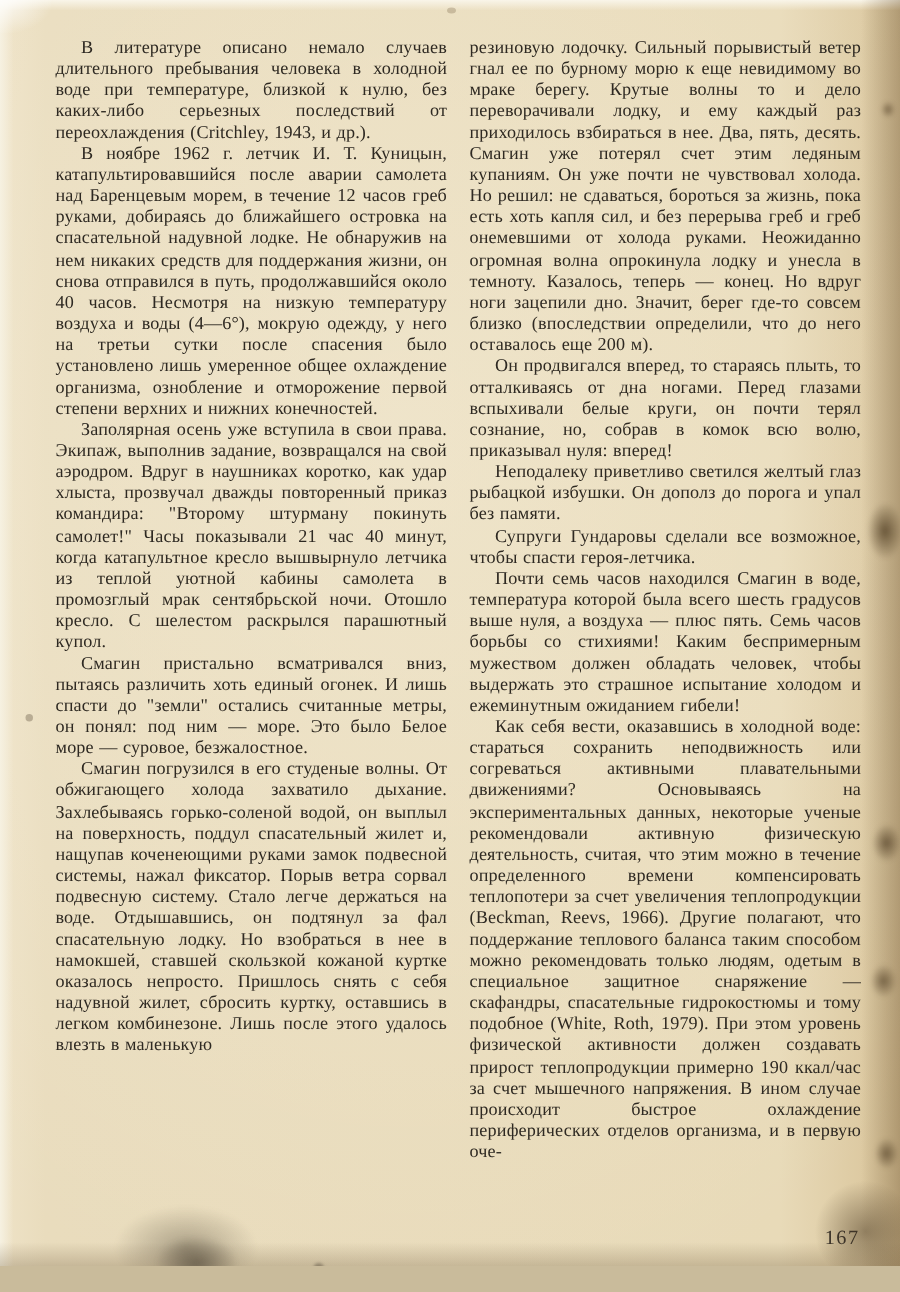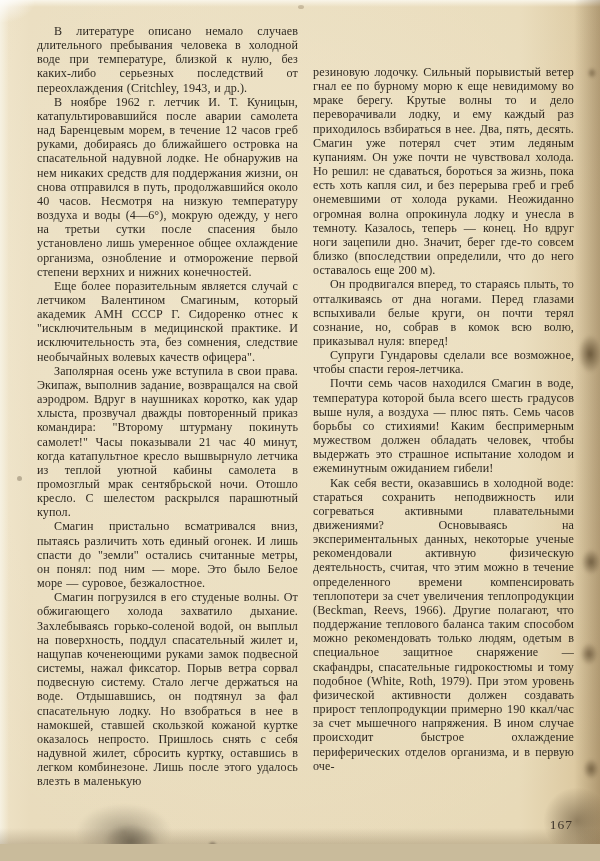--- a/index.html
+++ b/index.html
@@ -63,50 +63,50 @@
   .col {
     flex: 1 1 0;
     min-width: 0;
     text-align: justify;
     font-size: 12.1px;
     line-height: 14.15px;
     letter-spacing: 0.1px;
     word-spacing: 0.5px;
   }
   .col p { margin: 0; text-indent: 17px; }
-  .col p.cont { text-indent: 0; margin-top: 41px; }
+  .col p.cont { text-indent: 0; }
 
   .page-number {
     position: absolute;
     right: 27px;
     bottom: 11px;
     font-size: 13.5px;
     letter-spacing: 1px;
     color: #37312a;
   }
 </style>
 </head>
 <body>
 
 <div class="page">
 
   <div class="text-area">
 
     <div class="col">
       <p>В литературе описано немало случаев длительного пребывания человека в холодной воде при температуре, близкой к нулю, без каких-либо серьезных последствий от переохлаждения (Critchley, 1943, и др.).</p>
       <p>В ноябре 1962 г. летчик И. Т. Куницын, катапультировавшийся после аварии самолета над Баренцевым морем, в течение 12 часов греб руками, добираясь до ближайшего островка на спасательной надувной лодке. Не обнаружив на нем никаких средств для поддержания жизни, он снова отправился в путь, продолжавшийся около 40 часов. Несмотря на низкую температуру воздуха и воды (4—6°), мокрую одежду, у него на третьи сутки после спасения было установлено лишь умеренное общее охлаждение организма, ознобление и отморожение первой степени верхних и нижних конечностей.</p>
-      <p>Еще более поразительным является случай с летчиком Валентином Смагиным, который академик АМН СССР Г. Сидоренко отнес к "исключительным в медицинской практике. И исключительность эта, без сомнения, следствие необычайных волевых качеств офицера".</p>
       <p>Заполярная осень уже вступила в свои права. Экипаж, выполнив задание, возвращался на свой аэродром. Вдруг в наушниках коротко, как удар хлыста, прозвучал дважды повторенный приказ командира: "Второму штурману покинуть самолет!" Часы показывали 21 час 40 минут, когда катапультное кресло вышвырнуло летчика из теплой уютной кабины самолета в промозглый мрак сентябрьской ночи. Отошло кресло. С шелестом раскрылся парашютный купол.</p>
       <p>Смагин пристально всматривался вниз, пытаясь различить хоть единый огонек. И лишь спасти до "земли" остались считанные метры, он понял: под ним — море. Это было Белое море — суровое, безжалостное.</p>
       <p>Смагин погрузился в его студеные волны. От обжигающего холода захватило дыхание. Захлебываясь горько-соленой водой, он выплыл на поверхность, поддул спасательный жилет и, нащупав коченеющими руками замок подвесной системы, нажал фиксатор. Порыв ветра сорвал подвесную систему. Стало легче держаться на воде. Отдышавшись, он подтянул за фал спасательную лодку. Но взобраться в нее в намокшей, ставшей скользкой кожаной куртке оказалось непросто. Пришлось снять с себя надувной жилет, сбросить куртку, оставшись в легком комбинезоне. Лишь после этого удалось влезть в маленькую</p>
     </div>
 
     <div class="col">
       <p class="cont">резиновую лодочку. Сильный порывистый ветер гнал ее по бурному морю к еще невидимому во мраке берегу. Крутые волны то и дело переворачивали лодку, и ему каждый раз приходилось взбираться в нее. Два, пять, десять. Смагин уже потерял счет этим ледяным купаниям. Он уже почти не чувствовал холода. Но решил: не сдаваться, бороться за жизнь, пока есть хоть капля сил, и без перерыва греб и греб онемевшими от холода руками. Неожиданно огромная волна опрокинула лодку и унесла в темноту. Казалось, теперь — конец. Но вдруг ноги зацепили дно. Значит, берег где-то совсем близко (впоследствии определили, что до него оставалось еще 200 м).</p>
       <p>Он продвигался вперед, то стараясь плыть, то отталкиваясь от дна ногами. Перед глазами вспыхивали белые круги, он почти терял сознание, но, собрав в комок всю волю, приказывал нуля: вперед!</p>
+      <p>Неподалеку приветливо светился желтый глаз рыбацкой избушки. Он дополз до порога и упал без памяти.</p>
       <p>Супруги Гундаровы сделали все возможное, чтобы спасти героя-летчика.</p>
       <p>Почти семь часов находился Смагин в воде, температура которой была всего шесть градусов выше нуля, а воздуха — плюс пять. Семь часов борьбы со стихиями! Каким беспримерным мужеством должен обладать человек, чтобы выдержать это страшное испытание холодом и ежеминутным ожиданием гибели!</p>
       <p>Как себя вести, оказавшись в холодной воде: стараться сохранить неподвижность или согреваться активными плавательными движениями? Основываясь на экспериментальных данных, некоторые ученые рекомендовали активную физическую деятельность, считая, что этим можно в течение определенного времени компенсировать теплопотери за счет увеличения теплопродукции (Beckman, Reevs, 1966). Другие полагают, что поддержание теплового баланса таким способом можно рекомендовать только людям, одетым в специальное защитное снаряжение — скафандры, спасательные гидрокостюмы и тому подобное (White, Roth, 1979). При этом уровень физической активности должен создавать прирост теплопродукции примерно 190 ккал/час за счет мышечного напряжения. В ином случае происходит быстрое охлаждение периферических отделов организма, и в первую оче-</p>
     </div>
 
   </div>
 
   <div class="page-number">167</div>
 
   <div class="edge-top"></div>

